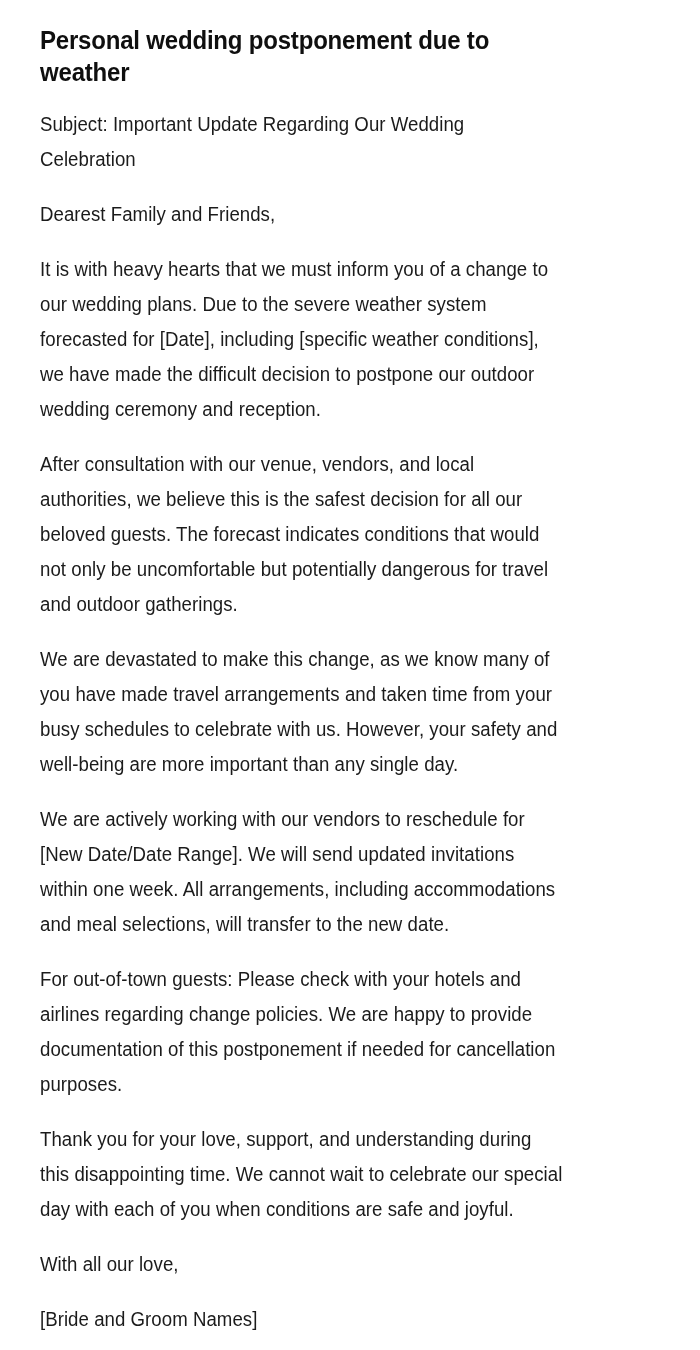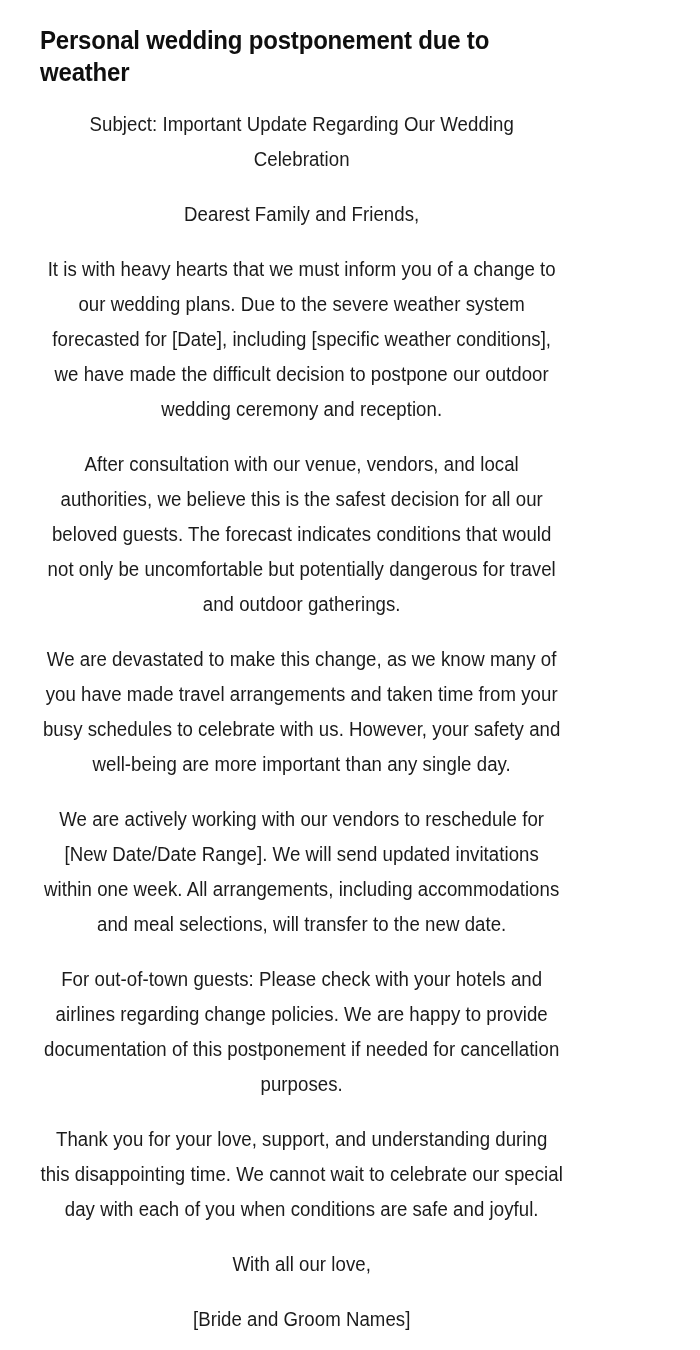--- a/index.html
+++ b/index.html
@@ -34,21 +34,20 @@
     font-weight: bold;
     letter-spacing: -0.2px;
     color: #0f0f0f;
     transform: scaleX(0.96);
     transform-origin: left center;
   }
 
   .body-block {
     margin: 0;
     padding: 0;
-    text-align: center;
   }
 
   .para {
     margin: 0;
     padding: 0;
     font-family: "Liberation Sans Narrow", "Liberation Sans", "DejaVu Sans Condensed", sans-serif;
     font-size: 19.5px;
     line-height: 35px;
     font-weight: normal;
     color: #1b1b1b;

